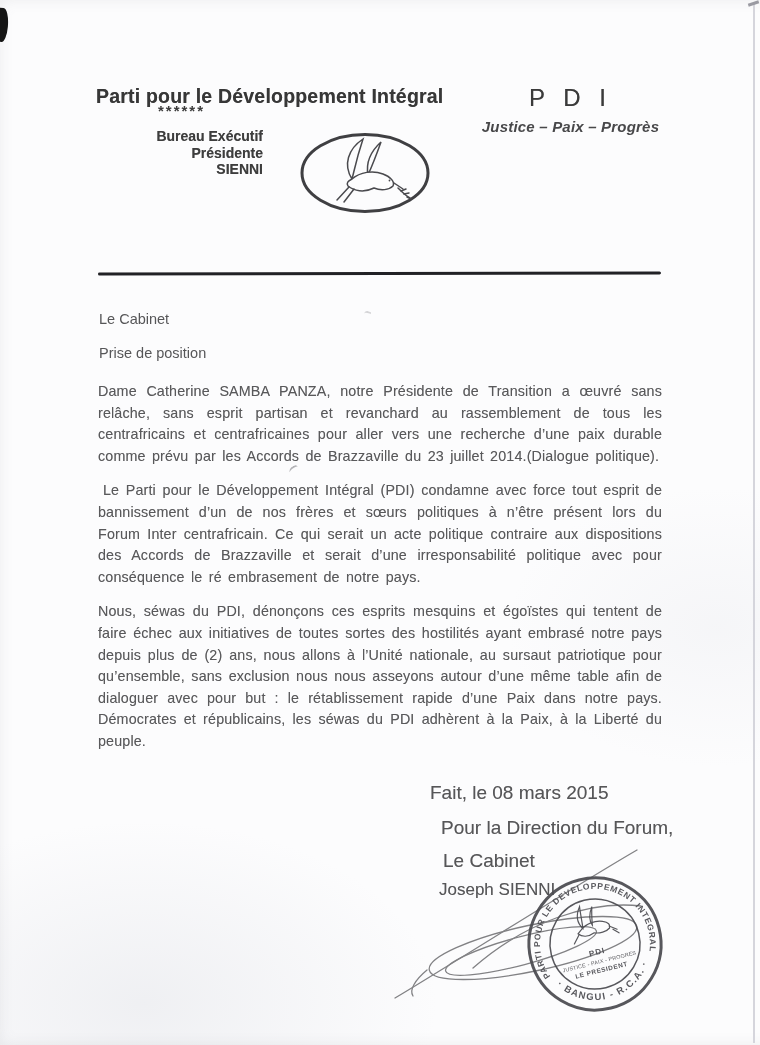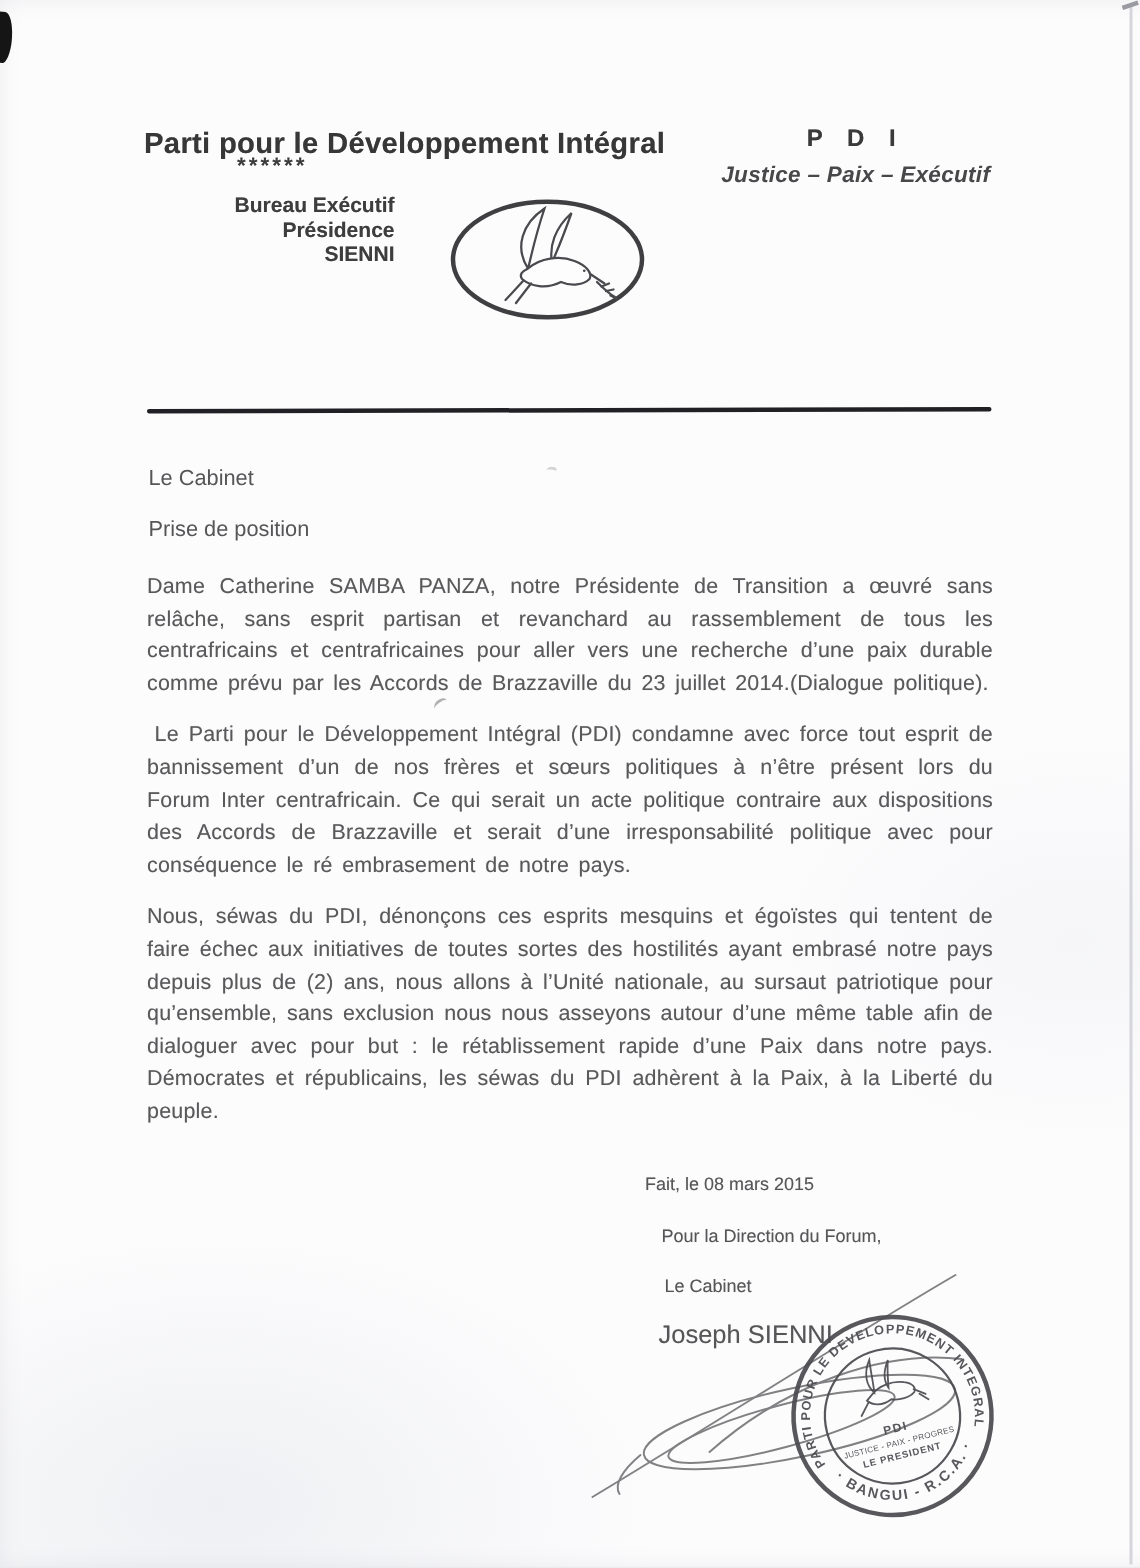--- a/index.html
+++ b/index.html
@@ -23,33 +23,33 @@
   .smudge{position:absolute;border-top:2px solid #9a9a9e;border-radius:60% 40%;}
   .smudge.a{left:289px;top:466px;width:10px;height:6px;transform:rotate(-28deg);opacity:.75;}
   .smudge.b{left:364px;top:311px;width:7px;height:4px;transform:rotate(12deg);opacity:.4;}
 
   
   .party-name{position:absolute;left:96px;top:85px;font-size:19.5px;font-weight:bold;color:#373737;letter-spacing:.2px;text-shadow:0 0 .4px rgba(55,55,55,.55);}
   .stars{position:absolute;left:158px;top:102px;font-size:15px;font-weight:bold;color:#3c3c3c;letter-spacing:2px;}
   .office-block{position:absolute;left:118px;top:128px;width:145px;text-align:right;font-weight:bold;font-size:14px;line-height:16.5px;color:#3d3d3d;text-shadow:0 0 .4px rgba(61,61,61,.5);}
   .logo{position:absolute;left:297px;top:130px;}
   .right-head{position:absolute;left:468px;top:84px;width:205px;text-align:center;}
-  .acronym{font-size:16px;font-weight:bold;letter-spacing:6px;color:#3a3a3a;text-shadow:0 0 .4px rgba(58,58,58,.55);}
+  .acronym{font-size:24px;font-weight:normal;letter-spacing:6px;color:#3a3a3a;text-shadow:0 0 .4px rgba(58,58,58,.55);}
   .motto{margin-top:6px;font-size:15px;font-style:italic;font-weight:bold;color:#48484a;letter-spacing:.2px;}
   .divider{position:absolute;left:98px;top:272px;width:563px;height:3px;background:#212125;transform:rotate(-.12deg);border-radius:2px;}
 
   
   .sender{position:absolute;left:99px;top:311px;font-size:14.5px;color:#565658;}
   .subject{position:absolute;left:99px;top:345px;font-size:14.5px;color:#565658;}
   .paras{position:absolute;left:98px;top:381px;width:564px;font-size:14.3px;line-height:21.6px;color:#59595b;text-align:justify;word-spacing:2.2px;letter-spacing:.15px;text-shadow:0 0 .45px rgba(89,89,91,.4);}
   .paras p{margin:0 0 13px 0;}
   .paras p.p2{text-indent:5px;}
 
   
-  .closing-line{position:absolute;font-size:12px;color:#565658;text-shadow:0 0 .45px rgba(89,89,91,.4);}
+  .closing-line{position:absolute;font-size:19px;color:#565658;text-shadow:0 0 .45px rgba(89,89,91,.4);}
   .date-line{left:430px;top:782px;}
   .direction-line{left:441px;top:817px;}
   .cabinet-line{left:443px;top:850px;}
   .signatory{left:439px;top:880px;font-size:17px;}
 
   .signature{position:absolute;left:385px;top:838px;}
   .stamp{position:absolute;left:521px;top:866px;opacity:.93;}
   svg{display:block;}
 </style>
 </head>
@@ -60,41 +60,41 @@
   <div class="corner-mark"></div>
   <div class="edge-line"></div>
   <div class="corner-tick"></div>
   <div class="smudge a"></div>
   <div class="smudge b"></div>
 
   <div class="party-name">Parti pour le Développement Intégral</div>
   <div class="stars">******</div>
   <div class="office-block">
     <div>Bureau Exécutif</div>
-    <div>Présidence</div>
+    <div>Présidente</div>
     <div>SIENNI</div>
   </div>
 
   <svg class="logo" width="136" height="85" viewBox="0 0 136 85">
     <ellipse cx="68" cy="43" rx="63" ry="38.5" fill="none" stroke="#3f3f42" stroke-width="3"></ellipse>
     <g fill="none" stroke="#4a4a4e" stroke-width="1.5" stroke-linecap="round">
       <path d="M 66 9 C 51 19, 46 35, 55 49 C 57 42, 59 30, 66 9 Z" fill="#fdfdfe"></path>
       <path d="M 84 12 C 73 22, 69 34, 71 45 C 75 36, 79 26, 84 12 Z" fill="#fdfdfe"></path>
       <path d="M 55 49 C 63 42, 76 40, 86 44 C 94 47, 98 52, 96 56 C 92 60, 84 61, 77 58 C 67 63, 57 61, 51 56 C 49 53, 51 51, 55 49 Z" fill="#fdfdfe"></path>
       <path d="M 97 53 L 106 59"></path>
       <circle cx="92.5" cy="50.5" r="0.9" fill="#4a4a4e" stroke="none"></circle>
       <path d="M 101 58 C 105 62, 109 66, 113 68"></path>
       <path d="M 104 61 L 109 59 M 107 64 L 112 63 M 110 67 L 114 69"></path>
       <path d="M 52 57 L 40 70 M 57 59 L 47 72"></path>
     </g>
   </svg>
 
   <div class="right-head">
     <div class="acronym">P D I</div>
-    <div class="motto">Justice – Paix – Exécutif</div>
+    <div class="motto">Justice – Paix – Progrès</div>
   </div>
 
   <div class="divider"></div>
 
   <div class="sender">Le Cabinet</div>
   <div class="subject">Prise de position</div>
 
   <div class="paras">
     <p>Dame Catherine SAMBA PANZA, notre Présidente de Transition a œuvré sans relâche, sans esprit partisan et revanchard au rassemblement de tous les centrafricains et centrafricaines pour aller vers une recherche d’une paix durable comme prévu par les Accords de Brazzaville du 23 juillet 2014.(Dialogue politique).</p>
     <p class="p2">Le Parti pour le Développement Intégral (PDI) condamne avec force tout esprit de bannissement d’un de nos frères et sœurs politiques à n’être présent lors du Forum Inter centrafricain. Ce qui serait un acte politique contraire aux dispositions des Accords de Brazzaville et serait d’une irresponsabilité politique avec pour conséquence le ré embrasement de notre pays.</p>

